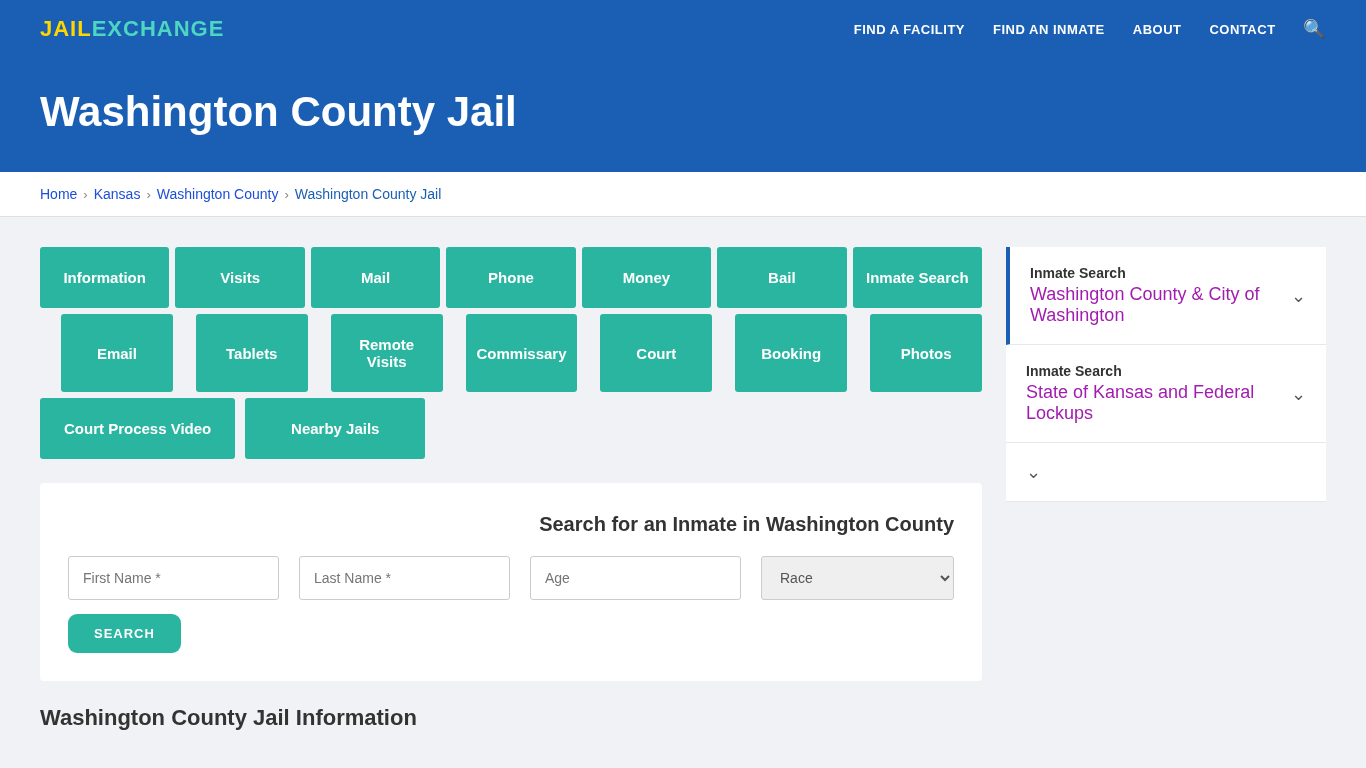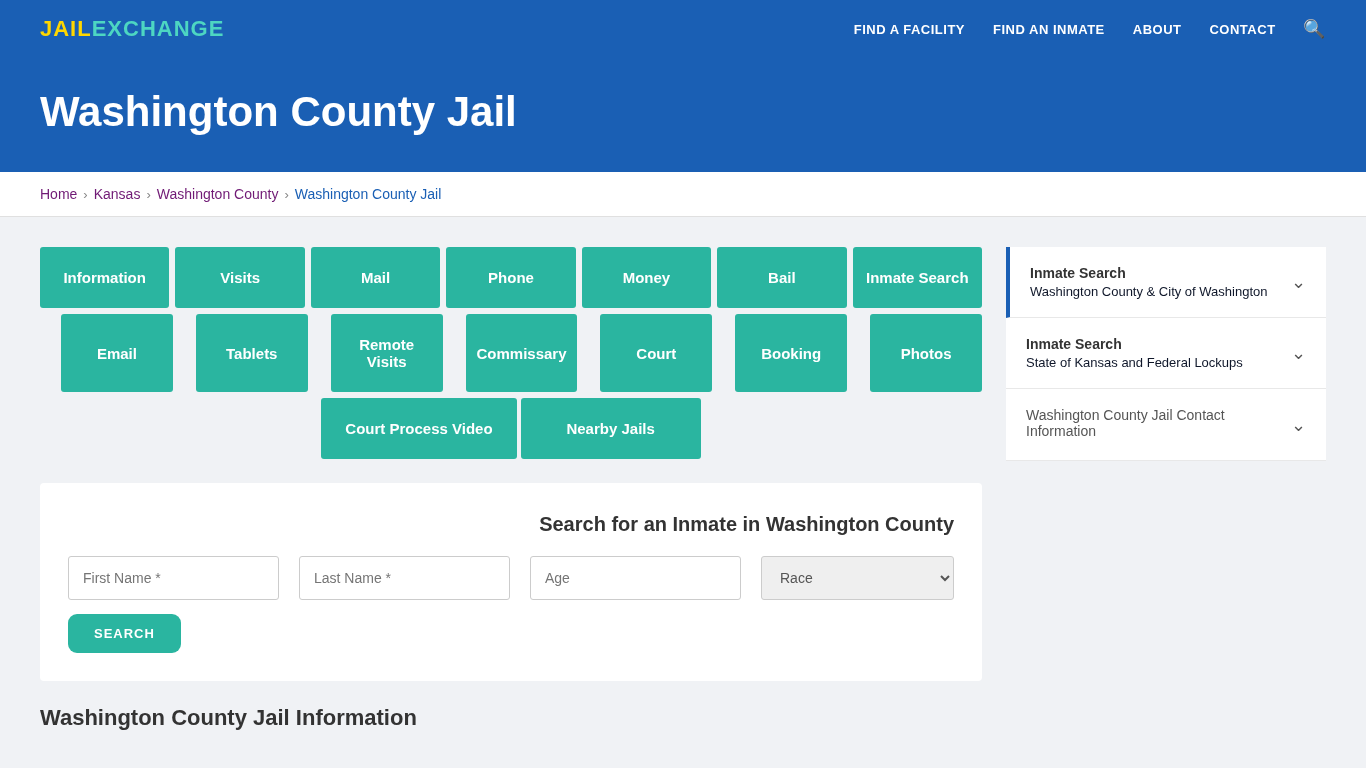--- a/index.html
+++ b/index.html
@@ -64,21 +64,21 @@
     .breadcrumb {
       background: #fff;
       padding: 14px 40px;
       border-bottom: 1px solid #e0e0e0;
       display: flex;
       align-items: center;
       gap: 6px;
       font-size: 14px;
     }
     .breadcrumb a {
-      color: #701a75;
+      color: #1d4ed8;
       text-decoration: none;
     }
     .breadcrumb .sep {
       color: #888;
       font-size: 13px;
     }
     .breadcrumb .current {
       color: #1a5fb4;
     }
 
@@ -103,22 +103,22 @@
     }
     .category-grid-row2 {
       display: grid;
       grid-template-columns: repeat(7, 1fr);
       gap: 23px;
       margin-bottom: 6px;
       padding-left: 21px;
     }
     .category-grid-row3 {
       display: flex;
-      justify-content: center;
-      gap: 4px;
+      justify-content: flex-start;
+      gap: 10px;
       margin-bottom: 24px;
     }
     .cat-btn {
       background: #2ab5a0;
       color: #fff;
       border: none;
       padding: 22px 8px;
       font-size: 15px;
       font-weight: 600;
       cursor: pointer;
@@ -201,22 +201,22 @@
       cursor: pointer;
     }
     .sidebar-item-text {}
     .sidebar-item-title {
       font-size: 14px;
       font-weight: 700;
       color: #333;
       margin-bottom: 3px;
     }
     .sidebar-item-subtitle {
-      font-size: 13px;
-      color: #0f172a;
+      font-size: 18px;
+      color: #a21caf;
     }
     .sidebar-item-accent {
       border-left: 4px solid #1a5fb4;
     }
     .chevron {
       color: #555;
       font-size: 18px;
       font-weight: 300;
     }
     .sidebar-item-plain .sidebar-item-title {
@@ -318,21 +318,18 @@
 
       <div class="sidebar-item">
         <div class="sidebar-item-text">
           <div class="sidebar-item-title">Inmate Search</div>
           <div class="sidebar-item-subtitle">State of Kansas and Federal Lockups</div>
         </div>
         <span class="chevron">⌄</span>
       </div>
 
       <div class="sidebar-item sidebar-item-plain">
-        <div class="sidebar-item-text">
-          <div class="sidebar-item-title">Washington County Jail Contact Information</div>
-        </div>
         <span class="chevron">⌄</span>
       </div>
 
     </div>
   </div>
 </div>
 
 </body></html>

